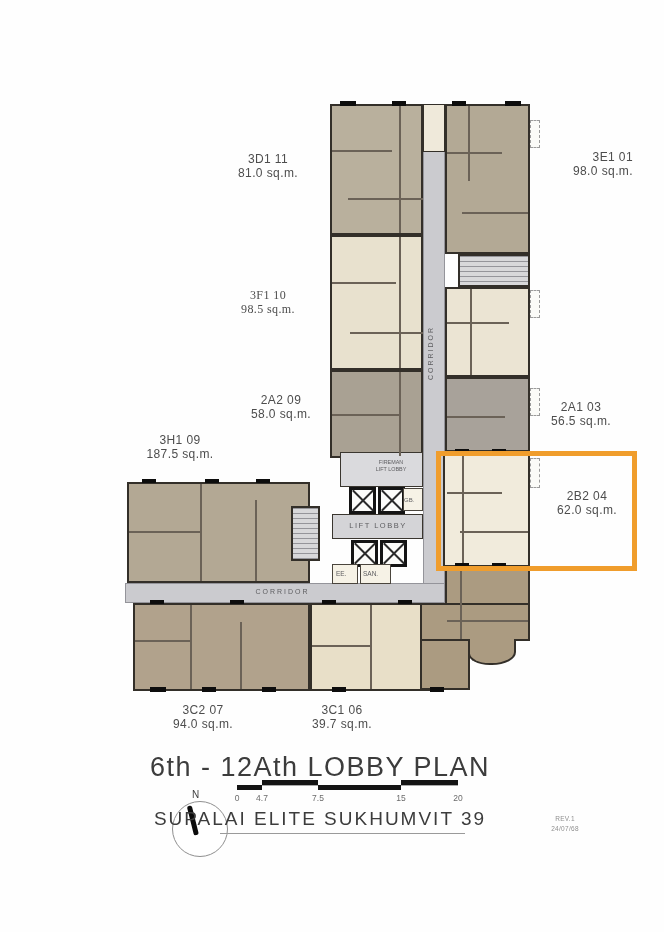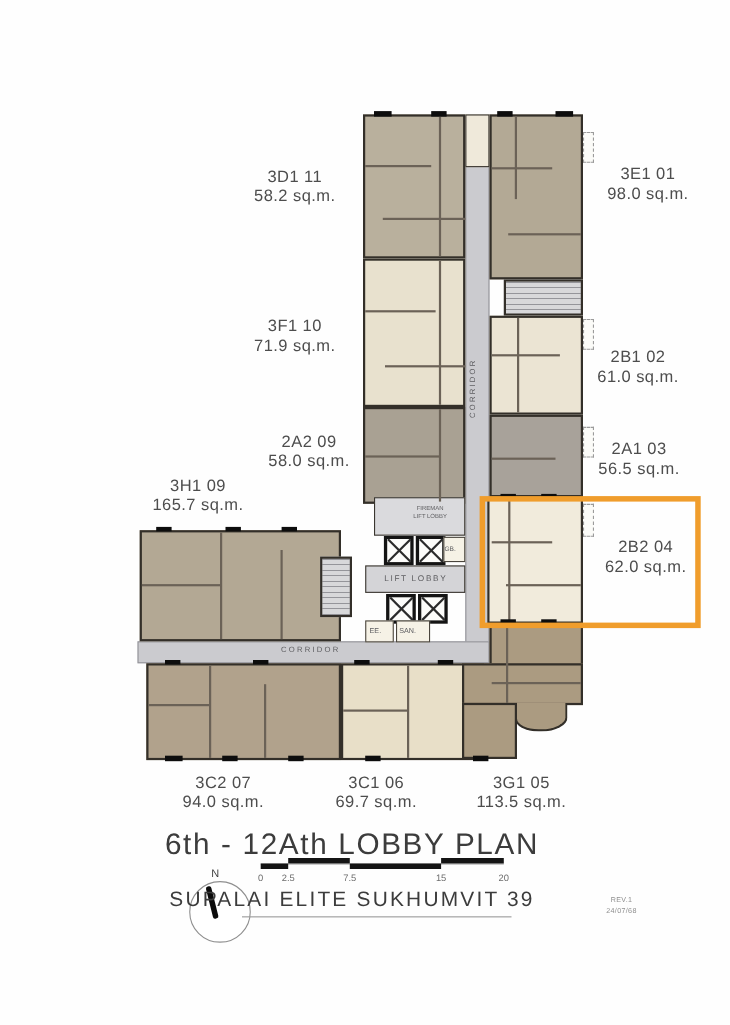--- a/index.html
+++ b/index.html
@@ -11,21 +11,21 @@
   .hatch{position:absolute;background:#d8d8da;background-image:repeating-linear-gradient(180deg,#95959a 0 1px,transparent 1px 5px);
          border:2px solid #332f29;box-sizing:border-box;}
   .lift{position:absolute;width:27px;height:27px;background:#fcfcfa;border:3px solid #141414;box-sizing:border-box;}
   .lift .dg1,.lift .dg2{position:absolute;left:9.5px;top:-4px;width:2px;height:29px;background:#2b2b2b;}
   .lift .dg1{transform:rotate(45deg);}
   .lift .dg2{transform:rotate(-45deg);}
   .tick{position:absolute;background:#0d0d0d;}
   .iline{position:absolute;background:#6b6257;}
   .balc{position:absolute;border:1px dashed #9b9b9b;background:#fbfbf8;box-sizing:border-box;}
   .room{position:absolute;background:#f6f2e6;border:1px solid #4a453d;box-sizing:border-box;}
-  .ulabel{position:absolute;width:122px;text-align:center;color:#4d4d4d;font-size:15px;
+  .ulabel{position:absolute;width:122px;text-align:center;color:#4d4d4d;font-size:12px;
           line-height:1.2;letter-spacing:.4px;display:flex;flex-direction:column;}
   .tiny{position:absolute;color:#5d5d60;white-space:nowrap;}
   .vtext{writing-mode:vertical-rl;transform:rotate(180deg);}
   .hl{position:absolute;border:5px solid #F09D2C;box-sizing:border-box;background:transparent;}
   .ftitle{position:absolute;left:120px;top:752px;width:400px;text-align:center;color:#3c3c3c;
           font-size:27px;letter-spacing:1.5px;}
   .fproj{position:absolute;left:130px;top:808px;width:380px;text-align:center;color:#3c3c3c;
          font-size:19px;letter-spacing:2px;}
   .sb-base{position:absolute;left:237px;top:785px;width:221px;height:1px;background:#a9a9a9;}
   .sb-seg{position:absolute;height:5px;background:#141414;}
@@ -150,74 +150,66 @@
   </div>
   <div class="tiny" style="left:338px;top:521px;width:80px;text-align:center;font-size:7.5px;letter-spacing:1.5px;">LIFT LOBBY</div>
   <div class="tiny" style="left:404px;top:497px;font-size:6px;">GB.</div>
   <div class="tiny" style="left:336px;top:570px;font-size:6.5px;">EE.</div>
   <div class="tiny" style="left:363px;top:570px;font-size:6.5px;">SAN.</div>
   <div class="tiny vtext" style="left:427px;top:300px;height:80px;font-size:7px;letter-spacing:2px;">CORRIDOR</div>
   <div class="tiny" style="left:235px;top:588px;width:95px;text-align:center;font-size:7px;letter-spacing:2px;">CORRIDOR</div>
 
   <div class="ulabel" style="left:207px;top:152px;">
     <span>3D1 11</span>
-    <span>58.2 sq.m.</span>
-  </div>
-  <div class="ulabel" style="left:528px;top:150px;">
+    <span>81.0 sq.m.</span>
+  </div>
+  <div class="ulabel" style="left:511px;top:150px;text-align:right;">
     <span>3E1 01</span>
     <span>98.0 sq.m.</span>
   </div>
-  <div class="ulabel" style="left:207px;top:288px;">
+  <div class="ulabel" style="left:207px;top:288px;font-family:Liberation Serif, serif;">
     <span>3F1 10</span>
-    <span>71.9 sq.m.</span>
-  </div>
-  <div class="ulabel" style="left:519px;top:316px;">
-    <span>2B1 02</span>
-    <span>61.0 sq.m.</span>
+    <span>98.5 sq.m.</span>
   </div>
   <div class="ulabel" style="left:220px;top:393px;">
     <span>2A2 09</span>
     <span>58.0 sq.m.</span>
   </div>
   <div class="ulabel" style="left:520px;top:400px;">
     <span>2A1 03</span>
     <span>56.5 sq.m.</span>
   </div>
   <div class="ulabel" style="left:119px;top:433px;">
     <span>3H1 09</span>
-    <span>165.7 sq.m.</span>
+    <span>187.5 sq.m.</span>
   </div>
   <div class="ulabel" style="left:526px;top:489px;">
     <span>2B2 04</span>
     <span>62.0 sq.m.</span>
   </div>
   <div class="ulabel" style="left:142px;top:703px;">
     <span>3C2 07</span>
     <span>94.0 sq.m.</span>
   </div>
   <div class="ulabel" style="left:281px;top:703px;">
     <span>3C1 06</span>
-    <span>69.7 sq.m.</span>
-  </div>
-  <div class="ulabel" style="left:413px;top:703px;">
-    <span>3G1 05</span>
-    <span>113.5 sq.m.</span>
+    <span>39.7 sq.m.</span>
   </div>
 
   <div class="hl" style="left:436px;top:451px;width:201px;height:120px;"></div>
 
   <div class="ftitle">6th - 12Ath LOBBY PLAN</div>
 
   <div class="sb-base"></div>
   <div class="sb-seg" style="left:237px;top:785px;width:25px;"></div>
   <div class="sb-seg" style="left:262px;top:780px;width:56px;"></div>
   <div class="sb-seg" style="left:318px;top:785px;width:83px;"></div>
   <div class="sb-seg" style="left:401px;top:780px;width:57px;"></div>
   <div class="sb-tick" style="left:225px;">0</div>
-  <div class="sb-tick" style="left:250px;">2.5</div>
+  <div class="sb-tick" style="left:250px;">4.7</div>
   <div class="sb-tick" style="left:306px;">7.5</div>
   <div class="sb-tick" style="left:389px;">15</div>
   <div class="sb-tick" style="left:446px;">20</div>
 
   <div class="compass"></div>
   <div class="tiny" style="left:192px;top:789px;font-size:10px;color:#3e3e3e;">N</div>
   <div class="needle"></div>
 
   <div class="fproj">SUPALAI ELITE SUKHUMVIT 39</div>
   <div class="underline"></div>

